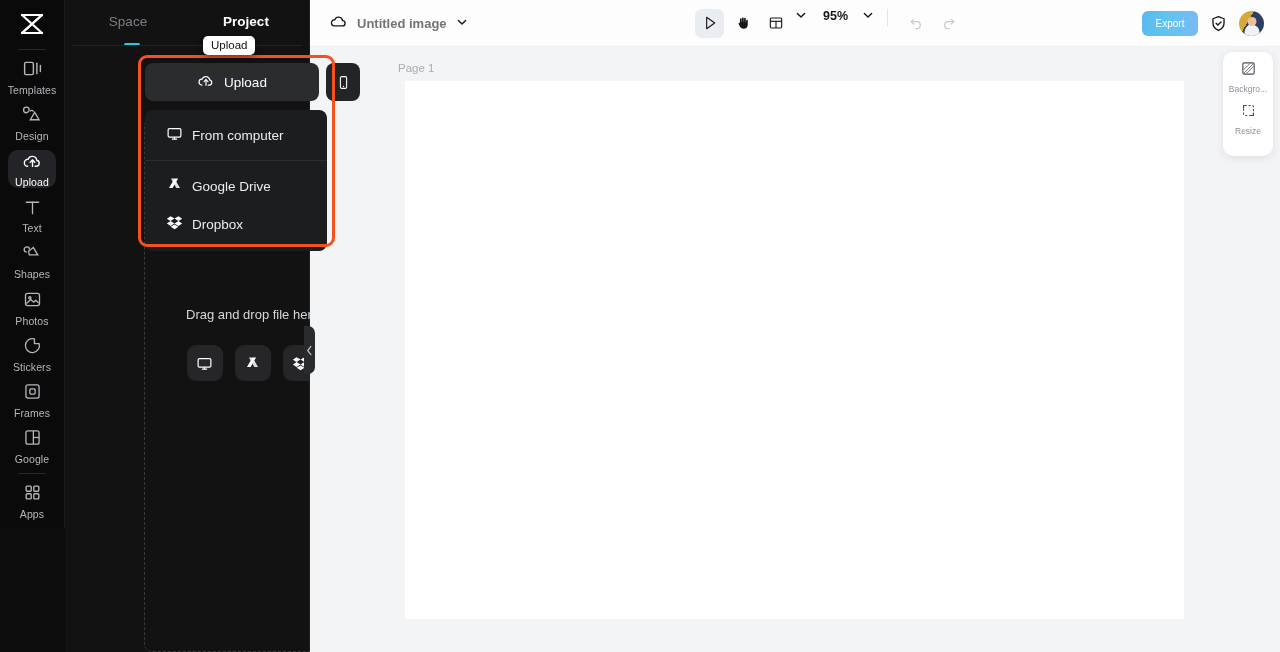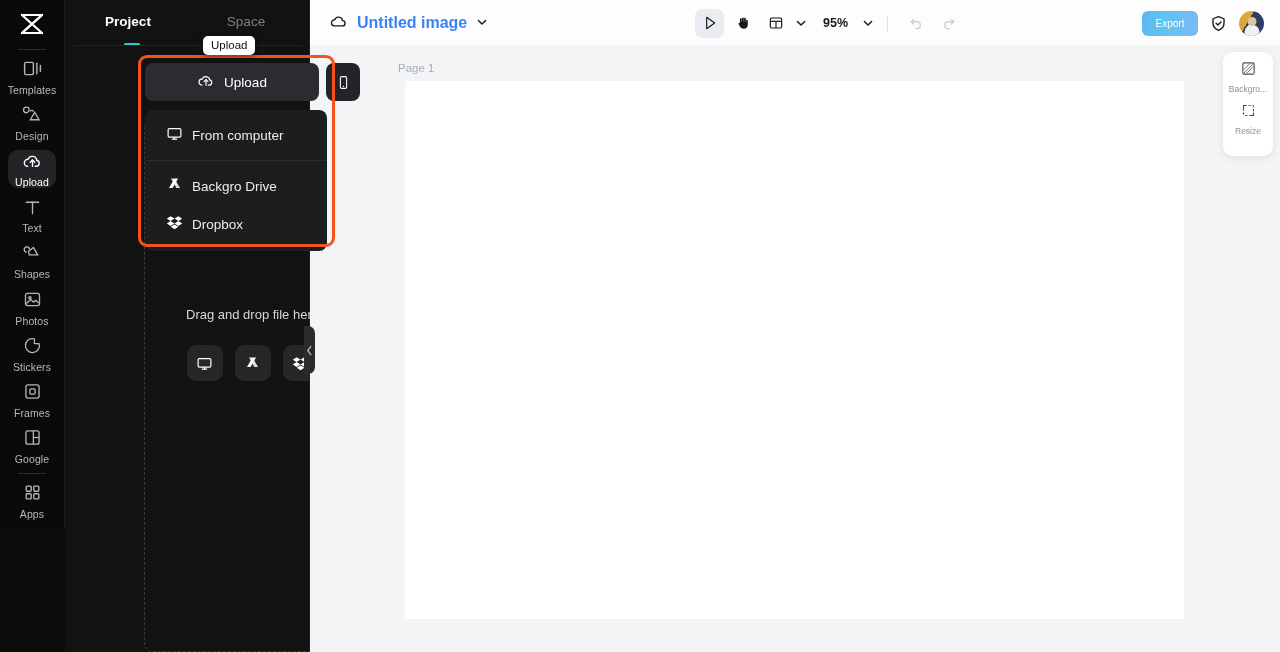--- a/index.html
+++ b/index.html
@@ -112,22 +112,22 @@
     display: flex; align-items: center; justify-content: center; cursor: pointer;
   }
 
   
   .topbar {
     position: absolute; left: 310px; top: 0; width: 970px; height: 47px;
     background: #fdfdfd; border-bottom: 1px solid #eceef0;
     display: flex; align-items: center;
   }
   .tb-left { display: flex; align-items: center; gap: 9px; margin-left: 19px; }
-  .doc-title { font-size: 16px; color: #3b82f6; font-weight: bold; }
-  .tb-center { position: absolute; left: 355px; display: flex; align-items: center; gap: 4px; padding-left: 30px; }
+  .doc-title { font-size: 13px; color: #737373; font-weight: bold; }
+  .tb-center { position: absolute; left: 355px; display: flex; gap: 4px; padding-left: 30px; }
   .tb-icon-btn {
     width: 29px; height: 29px; border-radius: 7px;
     display: flex; align-items: center; justify-content: center; cursor: pointer; color:#15171a;
   }
   .tb-icon-btn.sel { background: #e9edf2; }
   .zoom-val { font-size: 12.5px; color: #15171a; font-weight: bold; margin-left: 12px; }
   .vbar { width: 1px; height: 17px; background: #e2e5e8; margin: 0 9px; }
   .tb-right { position: absolute; right: 16px; display: flex; align-items: center; gap: 11px; }
   .export-btn {
     width: 56px; height: 25px; border-radius: 6px;
@@ -298,22 +298,22 @@
           <rect x="4" y="13.6" width="6.4" height="6.4" rx="1.1"></rect>
           <rect x="13.6" y="13.6" width="6.4" height="6.4" rx="1.1"></rect>
         </svg>
       </span>
       <span class="ri-lbl">Apps</span>
     </div>
   </div>
 
   <div class="panel">
     <div class="panel-tabs">
+      <div class="panel-tab inactive">Space</div>
       <div class="panel-tab active">Project</div>
-      <div class="panel-tab inactive">Space</div>
     </div>
     <div class="tab-underline"></div>
     <div class="panel-divider"></div>
 
     <div class="dropzone"></div>
     <div class="dz-text">Drag and drop file here</div>
     <div class="dz-buttons">
       <div class="dz-btn">
         <svg width="17" height="17" viewBox="0 0 24 24" fill="none" stroke="#ffffff" stroke-width="1.7">
           <rect x="3" y="5" width="18" height="12" rx="1.8"></rect>
@@ -368,21 +368,21 @@
         <span>From computer</span>
       </div>
       <div class="menu-sep"></div>
       <div class="menu-item">
         <span>
           <svg width="17" height="17" viewBox="0 0 24 24">
             <path d="M12 3.4 4.2 17h5.1L17.1 3.4z" fill="#ffffff"></path>
             <path d="M12 3.4 19.8 17h-5.2L6.9 3.4z" fill="#ffffff" opacity=".85"></path>
           </svg>
         </span>
-        <span>Backgro Drive</span>
+        <span>Google Drive</span>
       </div>
       <div class="menu-item">
         <span>
           <svg width="17" height="17" viewBox="0 0 24 24" fill="#ffffff">
             <path d="M6.4 3.2 1.2 6.6l5.2 3.4 5.6-3.5zM17.6 3.2l-5.6 3.3 5.6 3.5 5.2-3.4zM1.2 13.4l5.2 3.4 5.6-3.5-5.6-3.4zM17.6 9.9l-5.6 3.4 5.6 3.5 5.2-3.4zM6.6 18.1l5.5 3.4 5.4-3.4-5.4-3.3z"></path>
           </svg>
         </span>
         <span>Dropbox</span>
       </div>
     </div>

